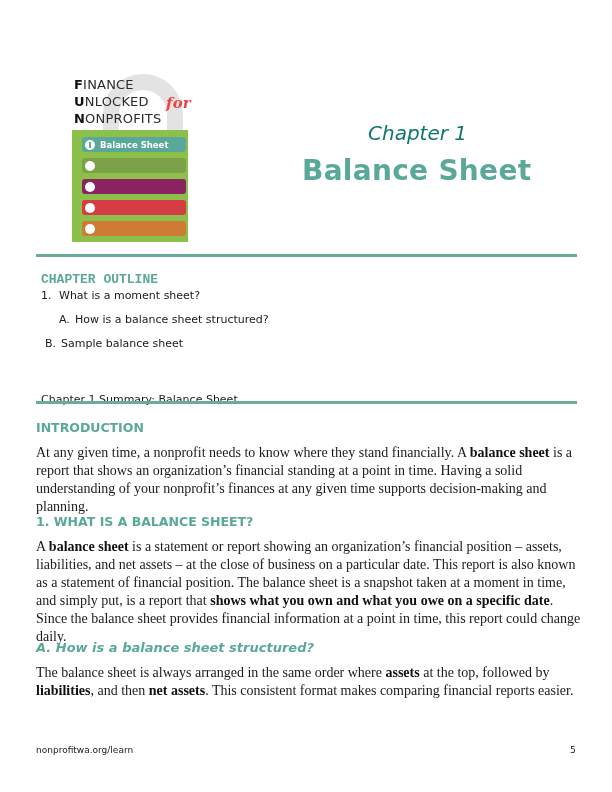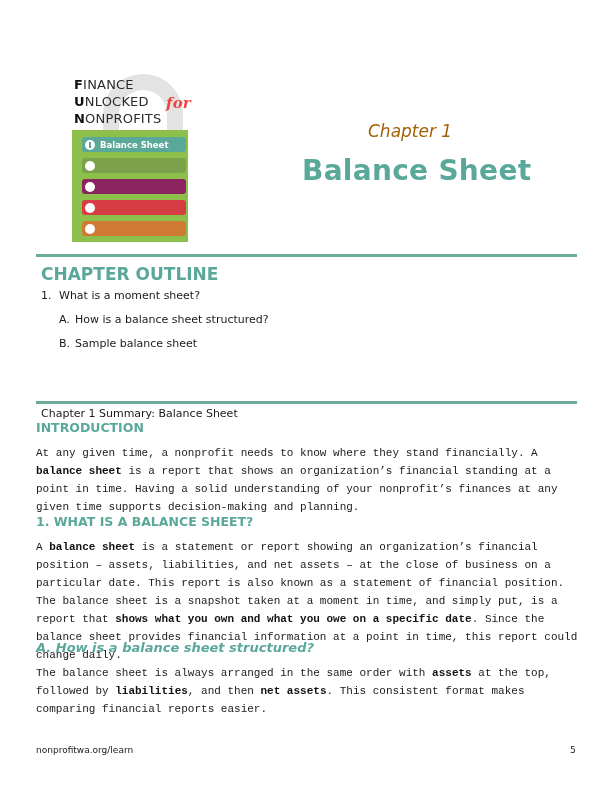--- a/index.html
+++ b/index.html
@@ -48,47 +48,47 @@
     }
     .logo .bar .label {
       color: #fff; font-weight: bold; font-size: 8.5px; margin-left: 5px;
       font-family: "DejaVu Sans", sans-serif;
     }
 
     
     .chapter-label {
       position: absolute; left: 368px; top: 121px;
       font-family: "DejaVu Sans", sans-serif; font-style: italic;
-      font-size: 17px; color: #a16207;
+      font-size: 20px; color: #0f766e;
     }
     .chapter-title {
       position: absolute; left: 302px; top: 154px;
       font-family: "DejaVu Sans", sans-serif; font-weight: bold;
       font-size: 28px; color: #5aa89a; letter-spacing: 0.3px;
     }
 
     .rule { position: absolute; left: 36px; width: 541px; height: 3px; background: #6aab9c; }
 
     .h-teal {
       position: absolute; color: #5aa89a; font-weight: bold;
       font-family: "DejaVu Sans", sans-serif;
     }
-    .outline-title { left: 41px; top: 264px; font-size: 17px; }
+    .outline-title { left: 41px; top: 272px; font-size: 13px; font-family: Liberation Mono, monospace; }
     .outline-item {
       position: absolute; font-size: 11px; color: #1a1a1a;
       font-family: "DejaVu Sans", sans-serif;
     }
     .outline-item .num { display: inline-block; width: 18px; }
     .outline-item.sub .num { width: 16px; }
 
     .sec-title { font-size: 12.5px; text-align: right; }
     .para {
       position: absolute; left: 36px; width: 545px;
-      font-size: 11px; line-height: 18px; color: #1a1a1a;
-      font-family: Liberation Mono, monospace;
+      font-size: 14px; line-height: 18px; color: #1a1a1a;
+      font-family: Liberation Serif, serif;
     }
     .para b { font-weight: bold; color: #111; }
     .sub-title { font-style: italic; font-size: 13px; }
 
     .footer {
       position: absolute; top: 745px; font-size: 9px; color: #1a1a1a;
       font-family: "DejaVu Sans", sans-serif;
     }
   </style>
 </head>
@@ -129,39 +129,39 @@
 
   <div class="rule" style="top:254px;"></div>
 
   <div class="h-teal outline-title">CHAPTER OUTLINE</div>
   <div class="outline-item" style="left:41px; top:289px;">
     <span class="num">1.</span><span>What is a moment sheet?</span>
   </div>
   <div class="outline-item sub" style="left:59px; top:313px;">
     <span class="num">A.</span><span>How is a balance sheet structured?</span>
   </div>
-  <div class="outline-item sub" style="left:59px; top:337px;">
+  <div class="outline-item sub" style="left:45px; top:337px;">
     <span class="num">B.</span><span>Sample balance sheet</span>
   </div>
-  <div class="outline-item" style="left:41px; top:407px;">
+  <div class="outline-item" style="left:41px; top:393px;">
     <span>Chapter 1 Summary: Balance Sheet</span>
   </div>
 
   <div class="rule" style="top:401px;"></div>
 
   <div class="h-teal sec-title" style="left:36px; top:420px;">INTRODUCTION</div>
   <div class="para" style="top:444px;">
     <span>At any given time, a nonprofit needs to know where they stand financially. A </span><b>balance sheet</b><span> is a report that shows an organization’s financial standing at a point in time. Having a solid understanding of your nonprofit’s finances at any given time supports decision-making and planning.</span>
   </div>
 
   <div class="h-teal sec-title" style="left:36px; top:514px;">1. WHAT IS A BALANCE SHEET?</div>
   <div class="para" style="top:538px;">
     <span>A </span><b>balance sheet</b><span> is a statement or report showing an organization’s financial position – assets, liabilities, and net assets – at the close of business on a particular date. This report is also known as a statement of financial position. The balance sheet is a snapshot taken at a moment in time, and simply put, is a report that </span><b>shows what you own and what you owe on a specific date</b><span>. Since the balance sheet provides financial information at a point in time, this report could change daily.</span>
   </div>
 
   <div class="h-teal sub-title" style="left:36px; top:640px;">A. How is a balance sheet structured?</div>
   <div class="para" style="top:664px;">
-    <span>The balance sheet is always arranged in the same order with </span><b>assets</b><span> at the top, followed by </span><b>liabilities</b><span>, and then </span><b>net assets</b><span>. This consistent format makes comparing financial reports easier.</span>
+    <span>The balance sheet is always arranged in the same order where </span><b>assets</b><span> at the top, followed by </span><b>liabilities</b><span>, and then </span><b>net assets</b><span>. This consistent format makes comparing financial reports easier.</span>
   </div>
 
   <div class="footer" style="left:36px;">nonprofitwa.org/learn</div>
   <div class="footer" style="left:570px;">5</div>
 </div>
 
 </body></html>

